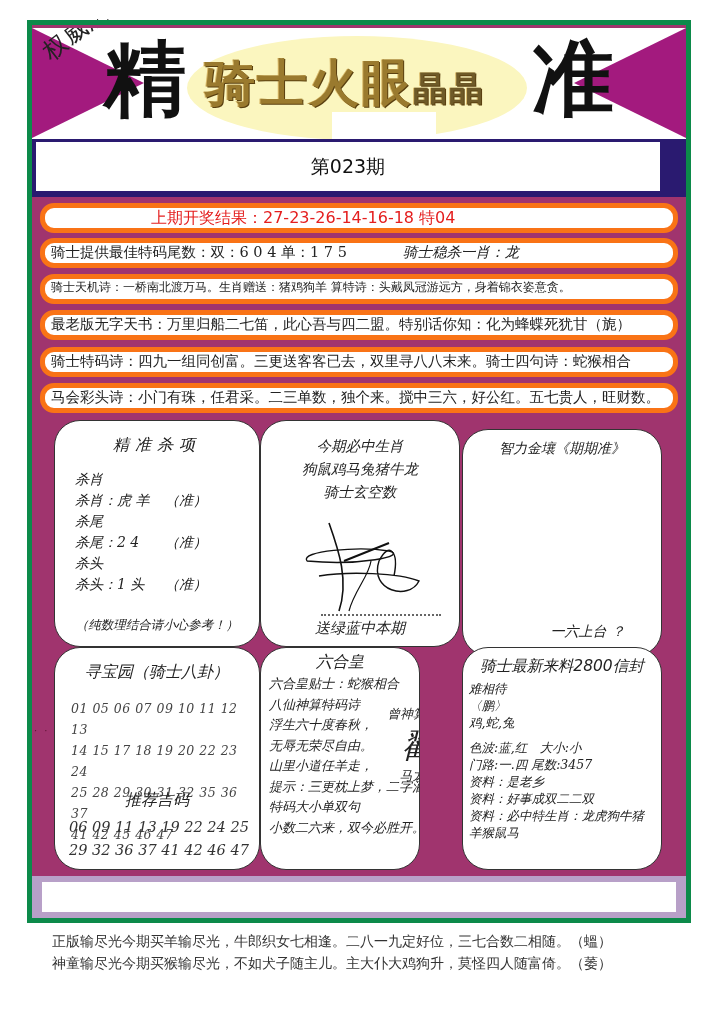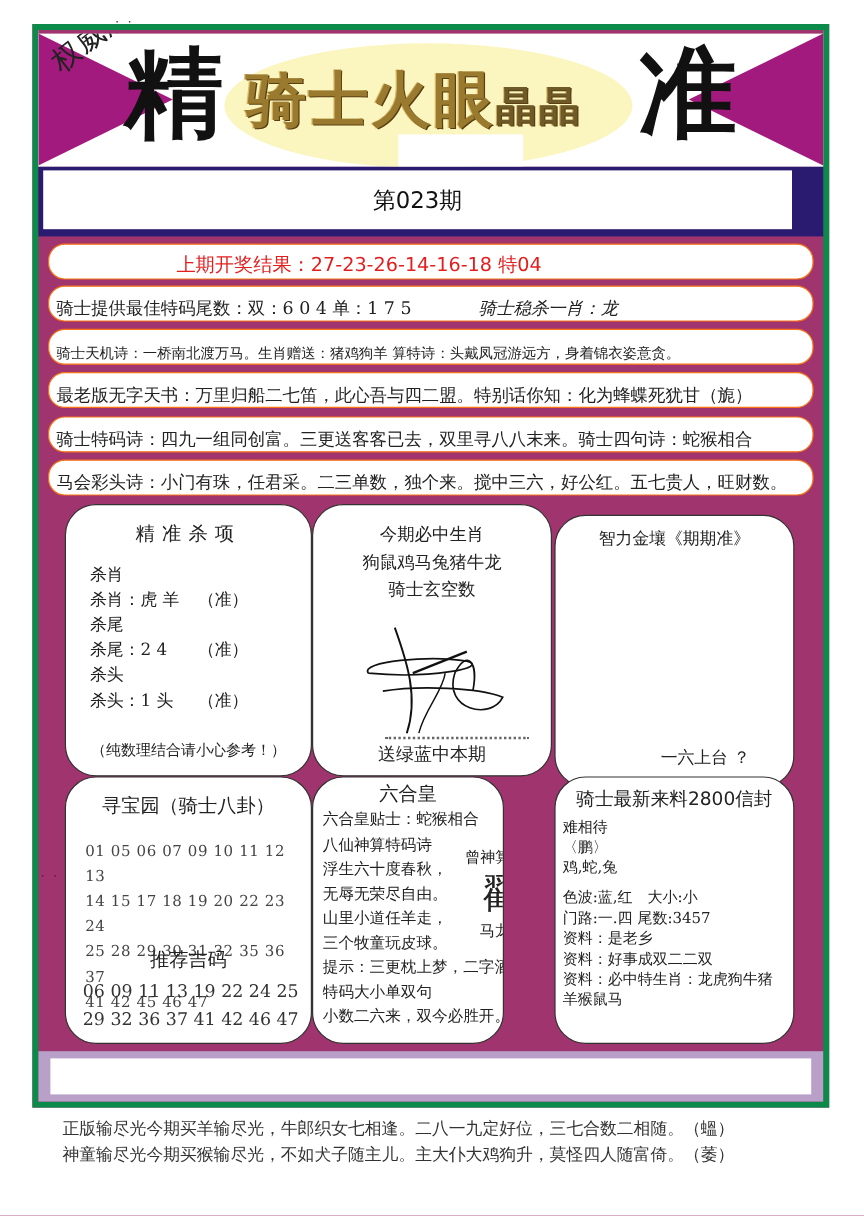--- a/index.html
+++ b/index.html
@@ -55,39 +55,39 @@
     position: absolute; left: 0; top: 114px; width: 654px; height: 58px;
     background: #2a1a70; padding: 3px 26px 6px 4px;
   }
   .issue-box {
     width: 100%; height: 100%; background: #fff; display: flex;
     align-items: center; justify-content: center;
     font-family: "DejaVu Sans", sans-serif; font-size: 19px; color: #111;
   }
   .row {
     position: absolute; left: 8px; width: 638px; background: #fff;
-    border-radius: 14px; border: 1px solid #f97316;
-    font-size: 14.5px; color: #222; display: flex; align-items: flex-end;
+    border-radius: 14px; border: 5px solid #f97316;
+    font-size: 14.5px; color: #222; display: flex; align-items: flex-start;
     padding-left: 6px; white-space: nowrap; overflow: hidden;
   }
   .row-result { top: 178px; height: 30px; }
   .row-result span {
     margin-left: 100px; color: #e41e1e; font-size: 16px;
     font-family: "DejaVu Sans", sans-serif;
   }
   .row-tail { top: 213px; height: 30px; }
   .row-tail .kill { margin-left: 56px; font-style: italic; }
   .row-poem { top: 249px; height: 30px; font-size: 12px; }
   .row-book { top: 285px; height: 30px; font-family: Liberation Serif, serif; }
   .row-code { top: 322px; height: 30px; }
   .row-horse { top: 358px; height: 30px; }
 
   .card {
     position: absolute; background: #fff; border-radius: 26px;
-    border: 1px solid #333; overflow: hidden;
+    border: 1px solid #333; overflow: hidden; font-style: italic;
   }
   .c1 { left: 22px; top: 395px; width: 206px; height: 227px; }
   .c2 { left: 228px; top: 395px; width: 200px; height: 227px; }
   .c3 { left: 430px; top: 404px; width: 200px; height: 227px; }
   .c4 { left: 22px; top: 622px; width: 206px; height: 223px; }
   .c5 { left: 228px; top: 622px; width: 160px; height: 223px; }
   .c6 { left: 430px; top: 622px; width: 200px; height: 223px; }
 
   .c1-title { position: absolute; top: 14px; width: 100%; text-align: center; font-size: 16px; letter-spacing: 6px; }
   .c1-lines { position: absolute; left: 20px; top: 48px; font-size: 14px; line-height: 21px; }
@@ -240,21 +240,20 @@
   </div>
 
   <div class="card c5">
     <div class="c5-title">六合皇</div>
     <div class="c5-lines">
       <div class="ln">六合皇贴士：蛇猴相合</div>
       <div class="ln">八仙神算特码诗</div>
       <div class="ln">浮生六十度春秋，</div>
       <div class="ln">无辱无荣尽自由。</div>
       <div class="ln">山里小道任羊走，</div>
-      <div class="ln">三个牧童玩皮球。</div>
       <div class="ln full">提示：三更枕上梦，二字酒中蛇。</div>
       <div class="ln">特码大小单双句</div>
       <div class="ln">小数二六来，双今必胜开。</div>
     </div>
     <div class="c5-side">
       <div class="s1">曾神算拆字</div>
       <div class="s2">戳</div>
       <div class="s3">马龙兔</div>
     </div>
   </div>

